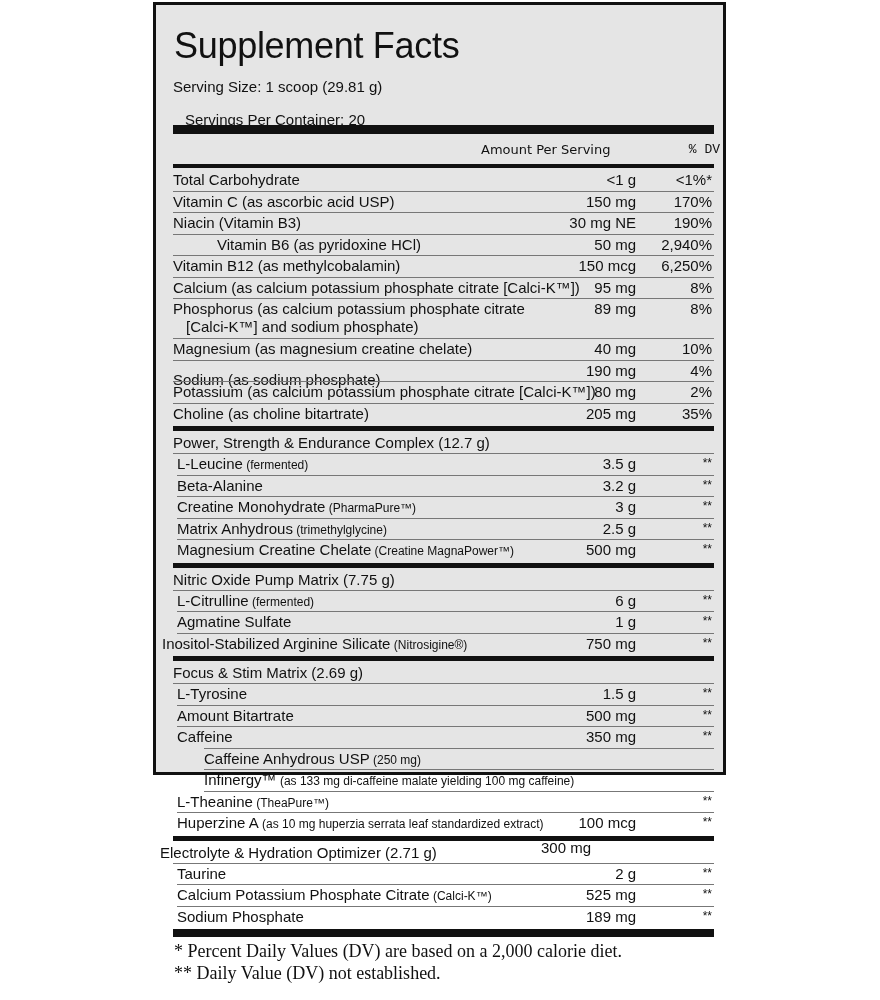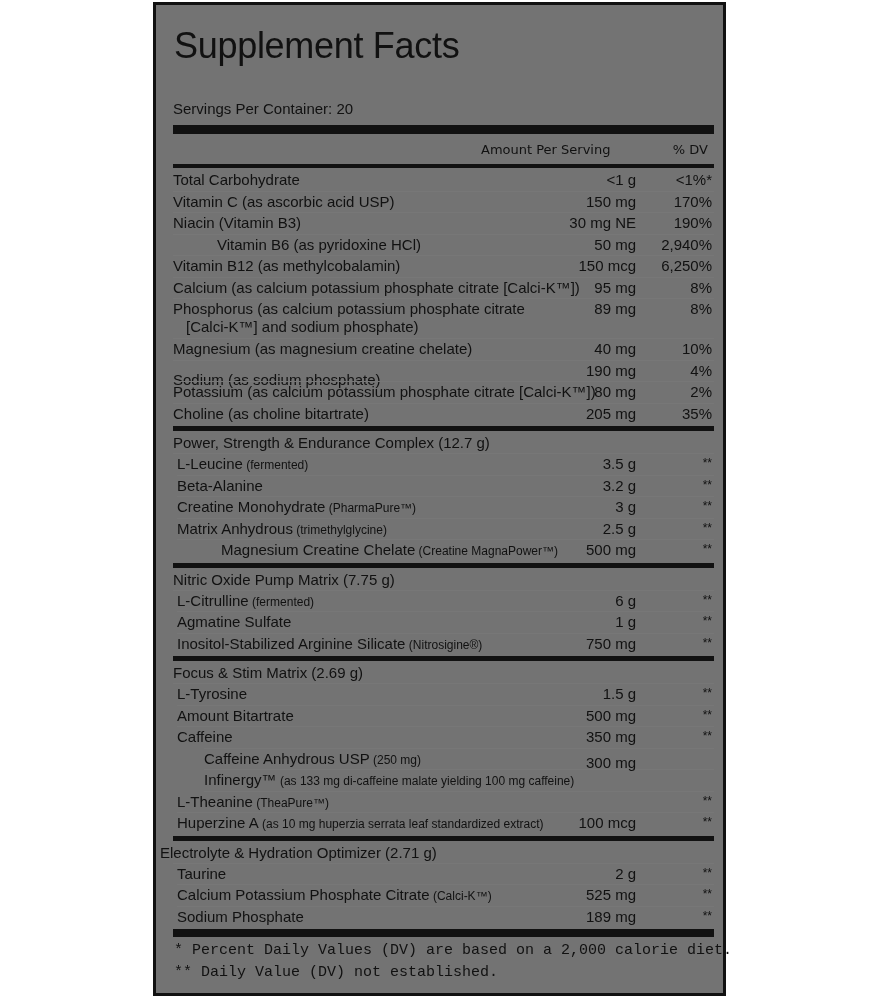--- a/index.html
+++ b/index.html
@@ -1,39 +1,40 @@
 <!DOCTYPE html>
 <html><head>
 <meta charset="utf-8">
 <style>
   html, body { margin: 0; padding: 0; background: #ffffff; }
   body { width: 880px; height: 1000px; position: relative; font-family: "Liberation Sans", sans-serif; color: #111; }
-  .panel { position: absolute; left: 153px; top: 2px; width: 573px; height: 994px; border: 3px solid #111; box-sizing: border-box; background: #737373; }
+  .panel { position: absolute; left: 153px; top: 2px; width: 573px; height: 773px; border: 3px solid #111; box-sizing: border-box; background: #e5e5e5; }
   .abs { position: absolute; }
   .title { left: 18px; top: 20px; font-size: 36px; letter-spacing: -0.3px; }
   .serving { left: 17px; font-size: 15px; }
   .bar { position: absolute; left: 17px; width: 541px; background: #111; }
   .line { position: absolute; height: 1px; background: #777; }
   .txt { position: absolute; font-size: 15px; white-space: nowrap; line-height: 18px; }
   .sm { font-size: 12px; }
   .amt { text-align: right; width: 140px; left: 340px; }
   .dv { text-align: right; width: 80px; left: 476px; }
   .stars { text-align: right; width: 60px; left: 496px; font-size: 12px; }
   .hdr { font-family: "DejaVu Sans", sans-serif; font-size: 13px; }
-  .foot { font-family: Liberation Mono, monospace; font-size: 15px; left: 18px; }
+  .foot { font-family: Liberation Serif, serif; font-size: 18px; left: 18px; }
 </style>
 </head>
 <body>
 
 <div class="panel">
   <div class="abs title">Supplement Facts</div>
-  <div class="abs serving" style="top:95px;">Servings Per Container: 20</div>
+  <div class="abs serving" style="top:73px;">Serving Size: 1 scoop (29.81 g)</div>
+  <div class="abs serving" style="top:106px;margin-left:12px;">Servings Per Container: 20</div>
   <div class="bar" style="top:120px;height:9px;"></div>
   <div class="txt hdr" style="left:325px;top:136px;">Amount Per Serving</div>
-  <div class="txt hdr" style="left:472px;width:80px;text-align:right;top:136px;">% DV</div>
+  <div class="txt hdr" style="left:484px;width:80px;text-align:right;top:136px;font-family:Liberation Mono, monospace;">% DV</div>
   <div class="bar" style="top:159px;height:4px;"></div>
   <div id="rows">
       <div class="txt" style="left:17px;top:166px;">Total Carbohydrate</div>
       <div class="txt amt" style="top:166px;">&lt;1 g</div>
       <div class="txt dv" style="top:166px;">&lt;1%*</div>
       <div class="line" style="top:185.5px;left:17px;width:541px;"></div>
       <div class="txt" style="left:17px;top:187.5px;">Vitamin C (as ascorbic acid USP)</div>
       <div class="txt amt" style="top:187.5px;">150 mg</div>
       <div class="txt dv" style="top:187.5px;">170%</div>
       <div class="line" style="top:207px;left:17px;width:541px;"></div>
@@ -85,35 +86,35 @@
       <div class="txt stars" style="top:470.5px;">**</div>
       <div class="line" style="top:491px;left:21px;width:537px;"></div>
       <div class="txt" style="left:21px;top:493px;"><span>Creatine Monohydrate</span><span class="sm"> (PharmaPure™)</span></div>
       <div class="txt amt" style="top:493px;">3 g</div>
       <div class="txt stars" style="top:492px;">**</div>
       <div class="line" style="top:512.5px;left:21px;width:537px;"></div>
       <div class="txt" style="left:21px;top:514.5px;"><span>Matrix Anhydrous</span><span class="sm"> (trimethylglycine)</span></div>
       <div class="txt amt" style="top:514.5px;">2.5 g</div>
       <div class="txt stars" style="top:513.5px;">**</div>
       <div class="line" style="top:534px;left:21px;width:537px;"></div>
-      <div class="txt" style="left:21px;top:536px;margin-left:44px;"><span>Magnesium Creatine Chelate</span><span class="sm"> (Creatine MagnaPower™)</span></div>
+      <div class="txt" style="left:21px;top:536px;"><span>Magnesium Creatine Chelate</span><span class="sm"> (Creatine MagnaPower™)</span></div>
       <div class="txt amt" style="top:536px;">500 mg</div>
       <div class="txt stars" style="top:535px;">**</div>
       <div class="bar" style="top:557.5px;height:5px;"></div>
       <div class="txt" style="left:17px;top:565.5px;">Nitric Oxide Pump Matrix (7.75 g)</div>
       <div class="line" style="top:584.5px;left:17px;width:541px;"></div>
       <div class="txt" style="left:21px;top:586.5px;"><span>L-Citrulline</span><span class="sm"> (fermented)</span></div>
       <div class="txt amt" style="top:586.5px;">6 g</div>
       <div class="txt stars" style="top:585.5px;">**</div>
       <div class="line" style="top:606px;left:21px;width:537px;"></div>
       <div class="txt" style="left:21px;top:608px;"><span>Agmatine Sulfate</span></div>
       <div class="txt amt" style="top:608px;">1 g</div>
       <div class="txt stars" style="top:607px;">**</div>
       <div class="line" style="top:627.5px;left:21px;width:537px;"></div>
-      <div class="txt" style="left:21px;top:629.5px;"><span>Inositol-Stabilized Arginine Silicate</span><span class="sm"> (Nitrosigine®)</span></div>
+      <div class="txt" style="left:6px;top:629.5px;"><span>Inositol-Stabilized Arginine Silicate</span><span class="sm"> (Nitrosigine®)</span></div>
       <div class="txt amt" style="top:629.5px;">750 mg</div>
       <div class="txt stars" style="top:628.5px;">**</div>
       <div class="bar" style="top:651px;height:5px;"></div>
       <div class="txt" style="left:17px;top:659px;">Focus &amp; Stim Matrix (2.69 g)</div>
       <div class="line" style="top:678px;left:17px;width:541px;"></div>
       <div class="txt" style="left:21px;top:680px;"><span>L-Tyrosine</span></div>
       <div class="txt amt" style="top:680px;">1.5 g</div>
       <div class="txt stars" style="top:679px;">**</div>
       <div class="line" style="top:699.5px;left:21px;width:537px;"></div>
       <div class="txt" style="left:21px;top:701.5px;"><span>Amount Bitartrate</span></div>
@@ -122,21 +123,21 @@
       <div class="line" style="top:721px;left:21px;width:537px;"></div>
       <div class="txt" style="left:21px;top:723px;"><span>Caffeine</span></div>
       <div class="txt amt" style="top:723px;">350 mg</div>
       <div class="txt stars" style="top:722px;">**</div>
       <div class="line" style="top:742.5px;left:48px;width:510px;"></div>
       <div class="txt" style="left:48px;top:744.5px;"><span>Caffeine Anhydrous USP</span><span class="sm"> (250 mg)</span></div>
       <div class="line" style="top:764px;left:48px;width:510px;"></div>
       <div class="txt" style="left:48px;top:766px;"><span>Infinergy™</span><span class="sm"> (as 133 mg di-caffeine malate yielding 100 mg caffeine)</span></div>
       <div class="line" style="top:785.5px;left:48px;width:510px;"></div>
       <div class="txt" style="left:21px;top:787.5px;"><span>L-Theanine</span><span class="sm"> (TheaPure™)</span></div>
-      <div class="txt amt" style="top:749px;">300 mg</div>
+      <div class="txt amt" style="top:834px;text-align:center;">300 mg</div>
       <div class="txt stars" style="top:786.5px;">**</div>
       <div class="line" style="top:807px;left:21px;width:537px;"></div>
       <div class="txt" style="left:21px;top:809px;"><span>Huperzine A</span><span class="sm"> (as 10 mg huperzia serrata leaf standardized extract)</span></div>
       <div class="txt amt" style="top:809px;">100 mcg</div>
       <div class="txt stars" style="top:808px;">**</div>
       <div class="bar" style="top:830.5px;height:5px;"></div>
       <div class="txt" style="left:4px;top:838.5px;">Electrolyte &amp; Hydration Optimizer (2.71 g)</div>
       <div class="line" style="top:857.5px;left:17px;width:541px;"></div>
       <div class="txt" style="left:21px;top:859.5px;"><span>Taurine</span></div>
       <div class="txt amt" style="top:859.5px;">2 g</div>

